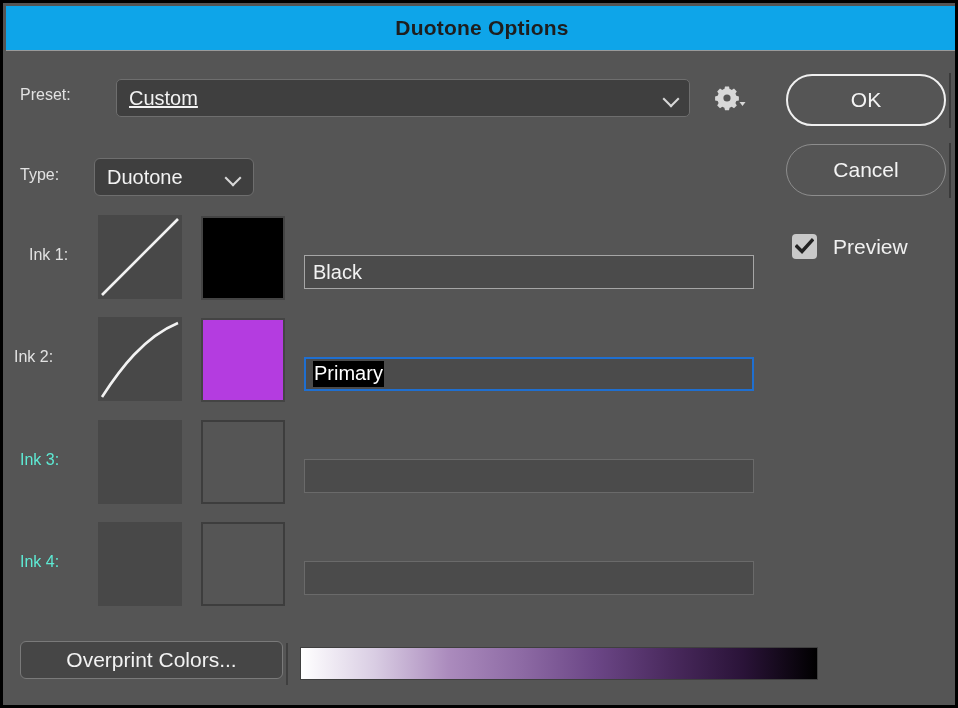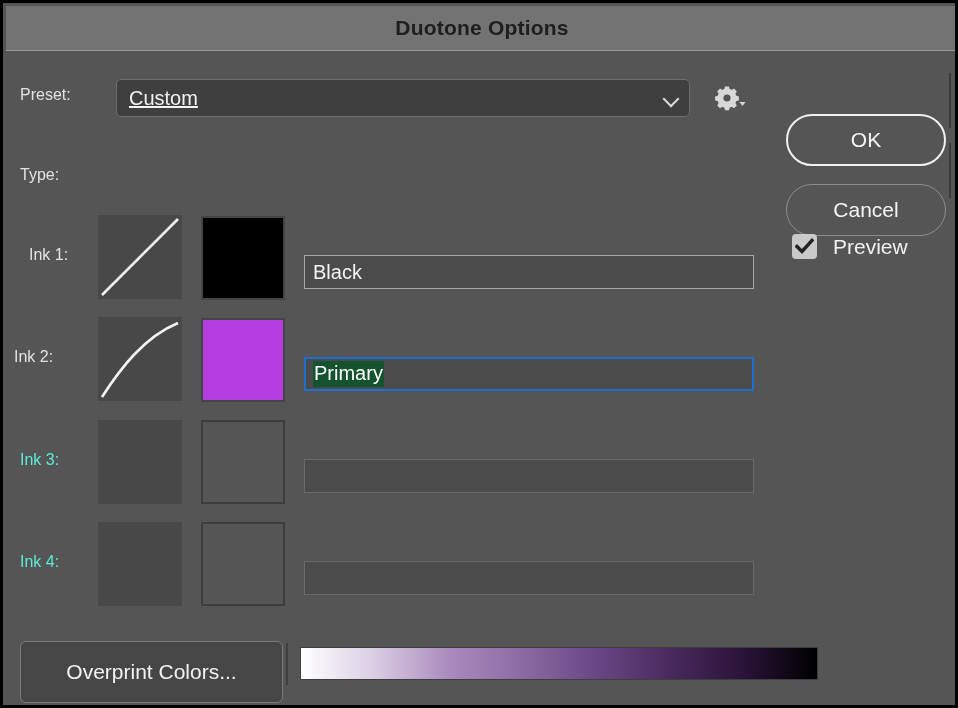--- a/index.html
+++ b/index.html
@@ -24,21 +24,21 @@
     background: #555555;
     overflow: hidden;
   }
 
   
   .titlebar {
     position: absolute;
     left: 3px; top: 3px;
     width: 952px;
     height: 45px;
-    background: #737373;
+    background: #0ea5e9;
     border-bottom: 1px solid #9a9a9a;
     box-sizing: border-box;
     display: flex;
     align-items: center;
     justify-content: center;
   }
   .titlebar .title {
     font-size: 21px;
     font-weight: bold;
     color: #1e1e1e;
@@ -125,21 +125,20 @@
     position: absolute;
     width: 160px; height: 52px;
     border-radius: 26px;
     box-sizing: border-box;
     display: flex;
     align-items: center;
     justify-content: center;
     color: #f4f4f4;
     font-size: 21px;
     background: transparent;
-    margin-top: 40px;
   }
   .btn-ok {
     left: 783px; top: 71px;
     border: 2px solid #f0f0f0;
   }
   .btn-cancel {
     left: 783px; top: 141px;
     border: 1px solid #8d8d8d;
   }
 
@@ -211,30 +210,30 @@
   }
   .ink-field.disabled {
     border: 1px solid #6a6a6a;
   }
   .ink-field.focused {
     border: 2px solid #1f6fd0;
     background: #4b4b4b;
     padding-left: 7px;
   }
   .ink-field.focused .txt {
-    background: #14532d;
+    background: #000000;
     color: #ffffff;
     padding: 1px 1px 2px 1px;
   }
 
   
   .overprint-btn {
     position: absolute;
     left: 17px; top: 638px;
-    width: 263px; height: 62px;
+    width: 263px; height: 38px;
     background: #464646;
     border: 1px solid #7a7a7a;
     border-radius: 6px;
     box-sizing: border-box;
     display: flex;
     align-items: center;
     justify-content: center;
     color: #f2f2f2;
     font-size: 21px;
   }
@@ -275,20 +274,24 @@
       <g fill="#d8d8d8">
         <path d="M12 1.5 h4 l0.6 2.6 a7 7 0 0 1 2.1 0.9 l2.3 -1.4 l2.8 2.8 l-1.4 2.3 a7 7 0 0 1 0.9 2.1 l2.6 0.6 v4 l-2.6 0.6 a7 7 0 0 1 -0.9 2.1 l1.4 2.3 l-2.8 2.8 l-2.3 -1.4 a7 7 0 0 1 -2.1 0.9 l-0.6 2.6 h-4 l-0.6 -2.6 a7 7 0 0 1 -2.1 -0.9 l-2.3 1.4 l-2.8 -2.8 l1.4 -2.3 a7 7 0 0 1 -0.9 -2.1 l-2.6 -0.6 v-4 l2.6 -0.6 a7 7 0 0 1 0.9 -2.1 l-1.4 -2.3 l2.8 -2.8 l2.3 1.4 a7 7 0 0 1 2.1 -0.9 z"></path>
       </g>
       <circle cx="14" cy="13" r="3.6" fill="#555555"></circle>
       <path d="M26.5 17 l6 0 l-3 4 z" fill="#d8d8d8"></path>
     </svg>
   </div>
 
   <div class="lbl type-label">Type:</div>
 
+  <div class="type-select">
+    <span class="value">Duotone</span>
+    <span class="chev"></span>
+  </div>
 
   <div class="btn-pill btn-ok">OK</div>
   <div class="btn-pill btn-cancel">Cancel</div>
 
   <div class="edge-tick edge-tick-1"></div>
   <div class="edge-tick edge-tick-2"></div>
 
   <div class="preview-row">
     <span class="checkbox">
       <svg width="19" height="17" viewBox="0 0 19 17" xmlns="http://www.w3.org/2000/svg">

